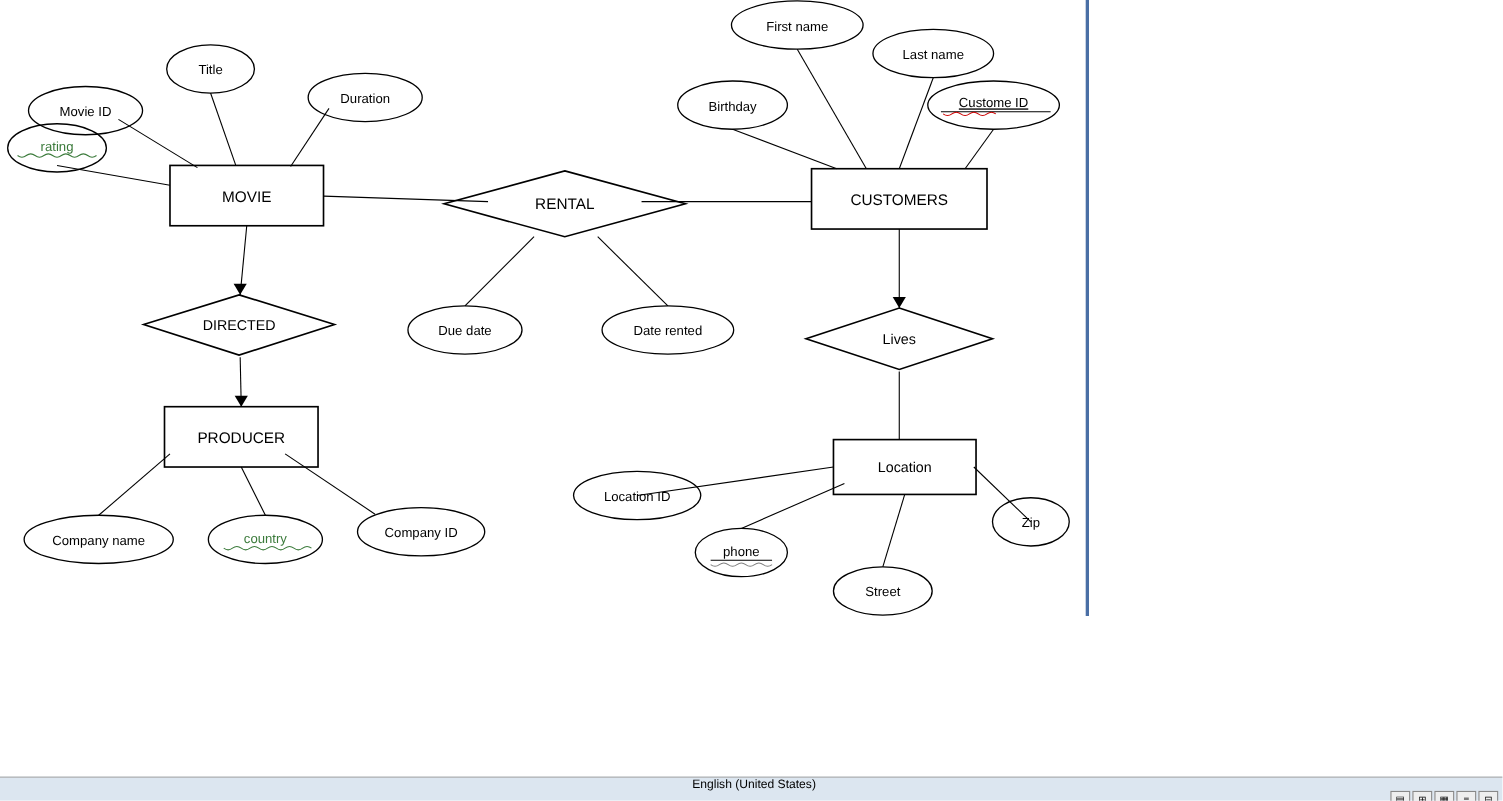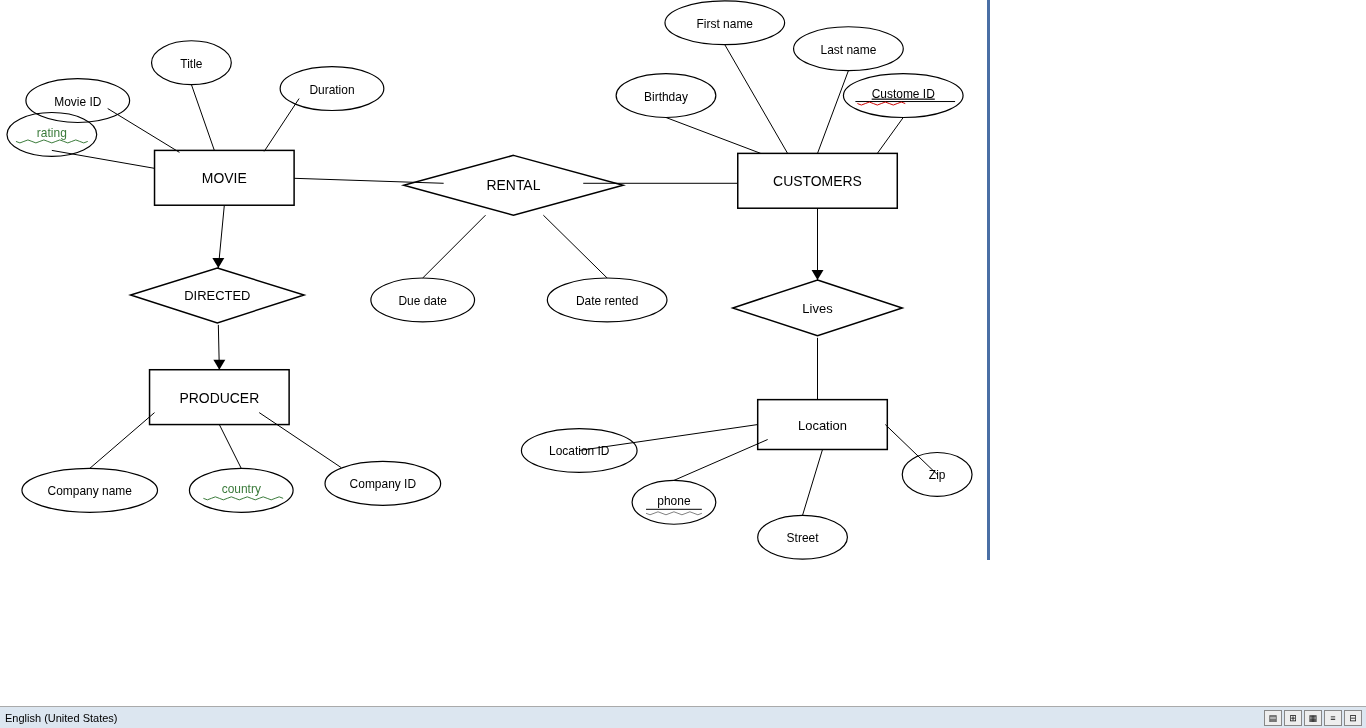--- a/index.html
+++ b/index.html
@@ -27,20 +27,21 @@
       left: 0;
       width: 1366px;
       height: 22px;
       background: #dce6f0;
       border-top: 1px solid #aaa;
       display: flex;
       align-items: center;
       font-size: 11px;
       color: #000;
       padding-left: 5px;
+      flex-direction: column;
     }
 
     .status-right {
       margin-left: auto;
       display: flex;
       align-items: center;
       gap: 2px;
       padding-right: 4px;
     }
 

